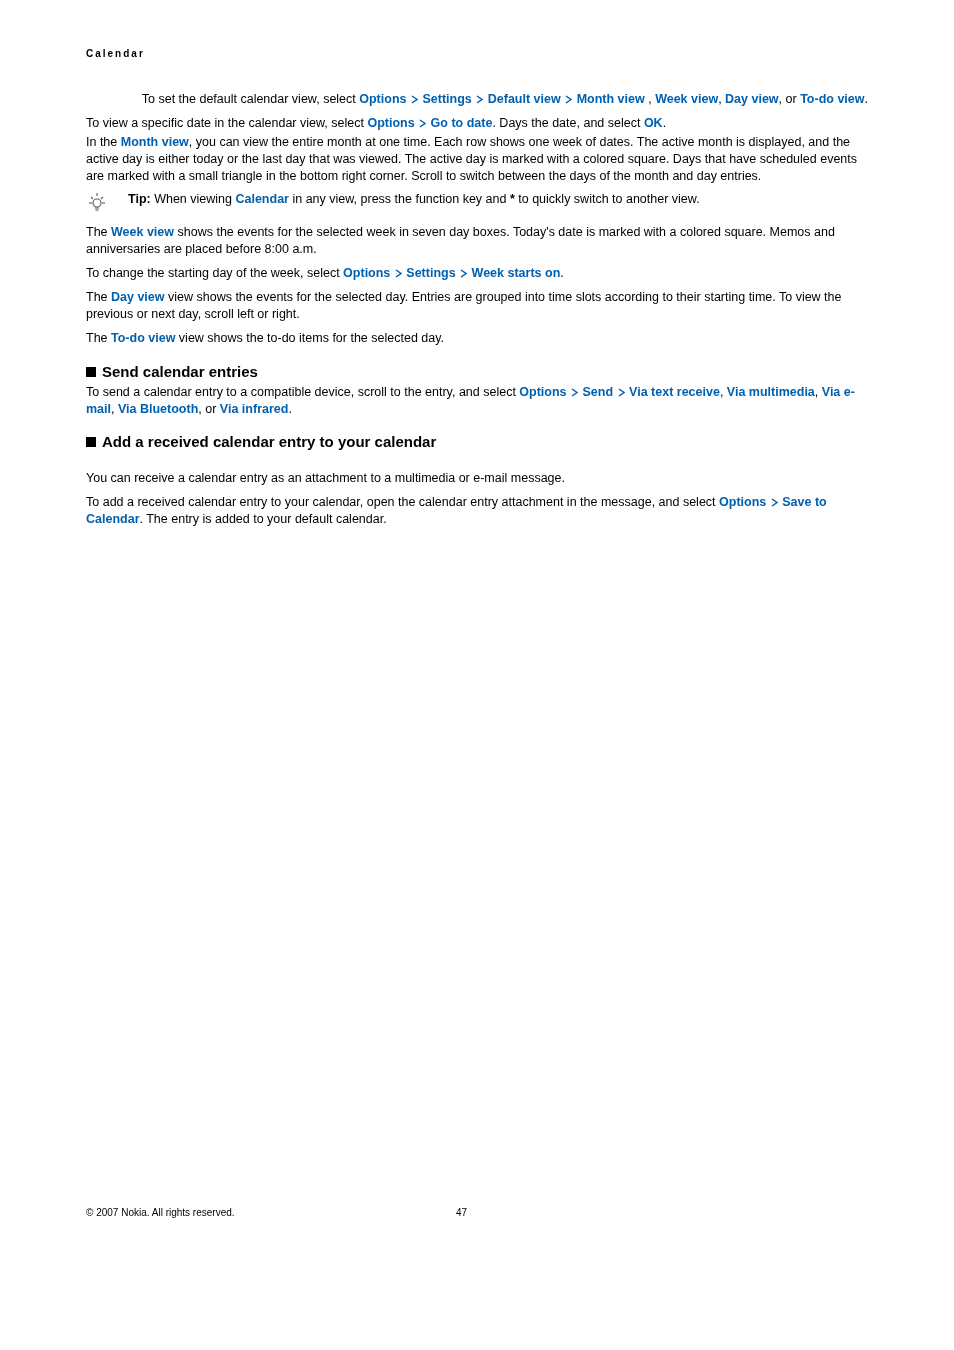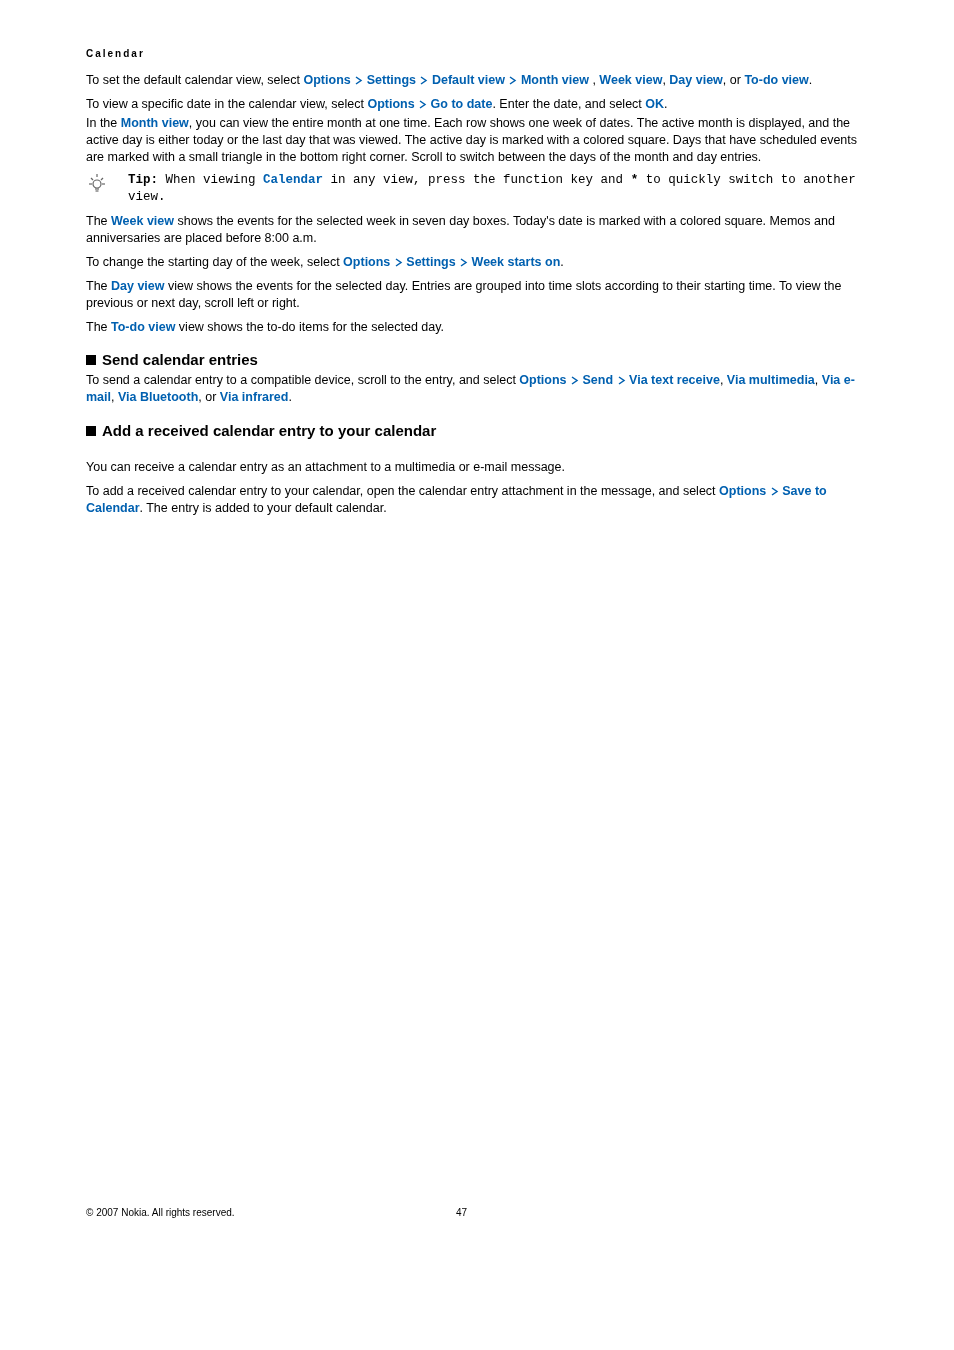--- a/index.html
+++ b/index.html
@@ -51,21 +51,20 @@
     align-items: flex-start;
     margin-top: 7px;
   }
   .tip-icon {
     flex: 0 0 42px;
   }
   .tip-text {
     flex: 1;
     font-size: 12.5px;
     line-height: 1.35;
-    font-family: Liberation Mono, monospace;
   }
   .footer {
     position: absolute;
     bottom: 30px;
     left: 86px;
     right: 86px;
     font-size: 10px;
     color: #000;
   }
   .footer-page {
@@ -75,42 +74,42 @@
   svg.chev {
     vertical-align: -1px;
   }
 </style>
 </head>
 <body>
 
 <div class="page">
   <div class="header">Calendar</div>
 
-  <div class="body-text" style="margin-top:13px;">
+  <div class="body-text" style="margin-top:32px;text-align:right;">
     <span>To set the default calendar view, select </span><span class="blue">Options</span>
     <svg class="chev" width="9" height="9">
         <path d="M2 1 L7 4.5 L2 8" fill="none" stroke="#0060b0" stroke-width="1.5"></path>
       </svg>
     <span class="blue">Settings</span>
     <svg class="chev" width="9" height="9">
         <path d="M2 1 L7 4.5 L2 8" fill="none" stroke="#0060b0" stroke-width="1.5"></path>
       </svg>
     <span class="blue">Default view</span>
     <svg class="chev" width="9" height="9">
         <path d="M2 1 L7 4.5 L2 8" fill="none" stroke="#0060b0" stroke-width="1.5"></path>
       </svg>
     <span class="blue">Month view</span><span> , </span><span class="blue">Week view</span><span>, </span><span class="blue">Day view</span><span>, or </span><span class="blue">To-do view</span><span>.</span>
   </div>
 
   <div class="body-text">
     <span>To view a specific date in the calendar view, select </span><span class="blue">Options</span>
     <svg class="chev" width="9" height="9">
         <path d="M2 1 L7 4.5 L2 8" fill="none" stroke="#0060b0" stroke-width="1.5"></path>
       </svg>
-    <span class="blue">Go to date</span><span>. Enter the date, and select </span><span class="blue">OK</span><span>.</span>
+    <span class="blue">Go to date</span><span>. Days the date, and select </span><span class="blue">OK</span><span>.</span>
   </div>
 
   <div class="body-text" style="margin-top:2px;">
     <span>In the </span><span class="blue">Month view</span><span>, you can view the entire month at one time. Each row shows one week of dates. The active month is displayed, and the active day is either today or the last day that was viewed. The active day is marked with a colored square. Days that have scheduled events are marked with a small triangle in the bottom right corner. Scroll to switch between the days of the month and day entries.</span>
   </div>
 
   <div class="tip-row">
     <div class="tip-icon">
       <svg width="22" height="22" viewBox="0 0 22 22">
         <g stroke="#666" stroke-width="1.2" fill="none">

